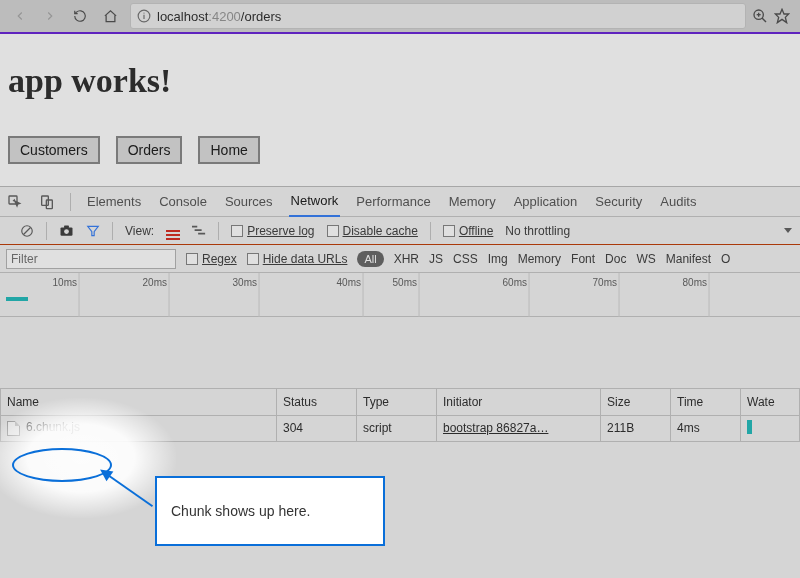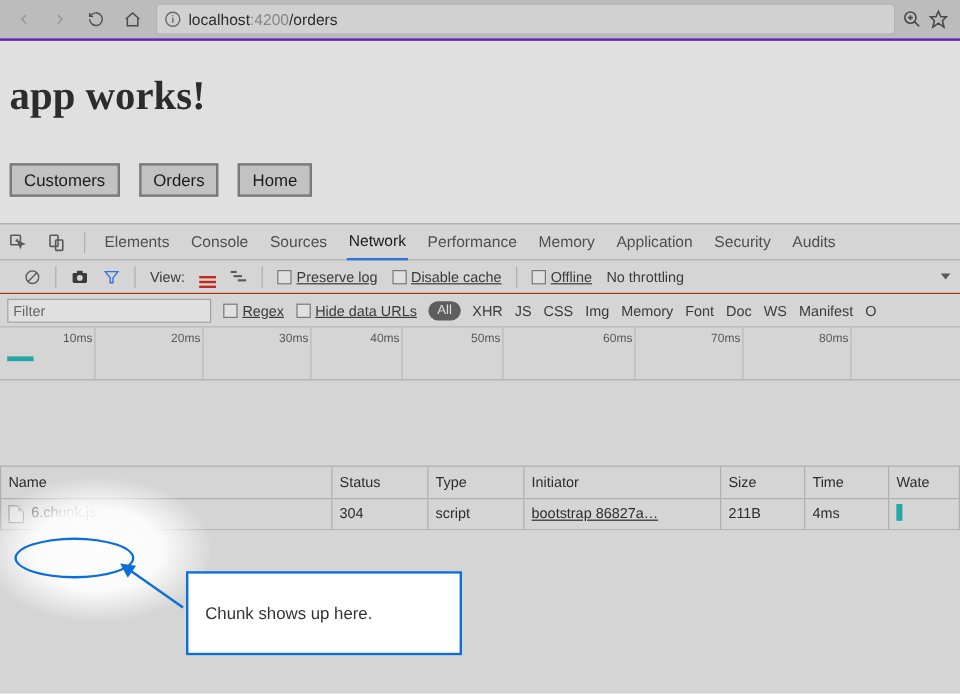--- a/index.html
+++ b/index.html
@@ -421,21 +421,21 @@
     <span>Doc</span>
     <span>WS</span>
     <span>Manifest</span>
     <span>O</span>
   </div>
 
   <div class="timeline">
     <span class="tick" style="left:80px">10ms</span>
     <span class="tick" style="left:170px">20ms</span>
     <span class="tick" style="left:260px">30ms</span>
-    <span class="tick" style="left:336px">40ms</span>
+    <span class="tick" style="left:364px">40ms</span>
     <span class="tick" style="left:420px">50ms</span>
     <span class="tick" style="left:530px">60ms</span>
     <span class="tick" style="left:620px">70ms</span>
     <span class="tick" style="left:710px">80ms</span>
     <span class="tl-bar"></span>
   </div>
 
   <div class="nw-blank"></div>
 
   <table class="nw-table">

